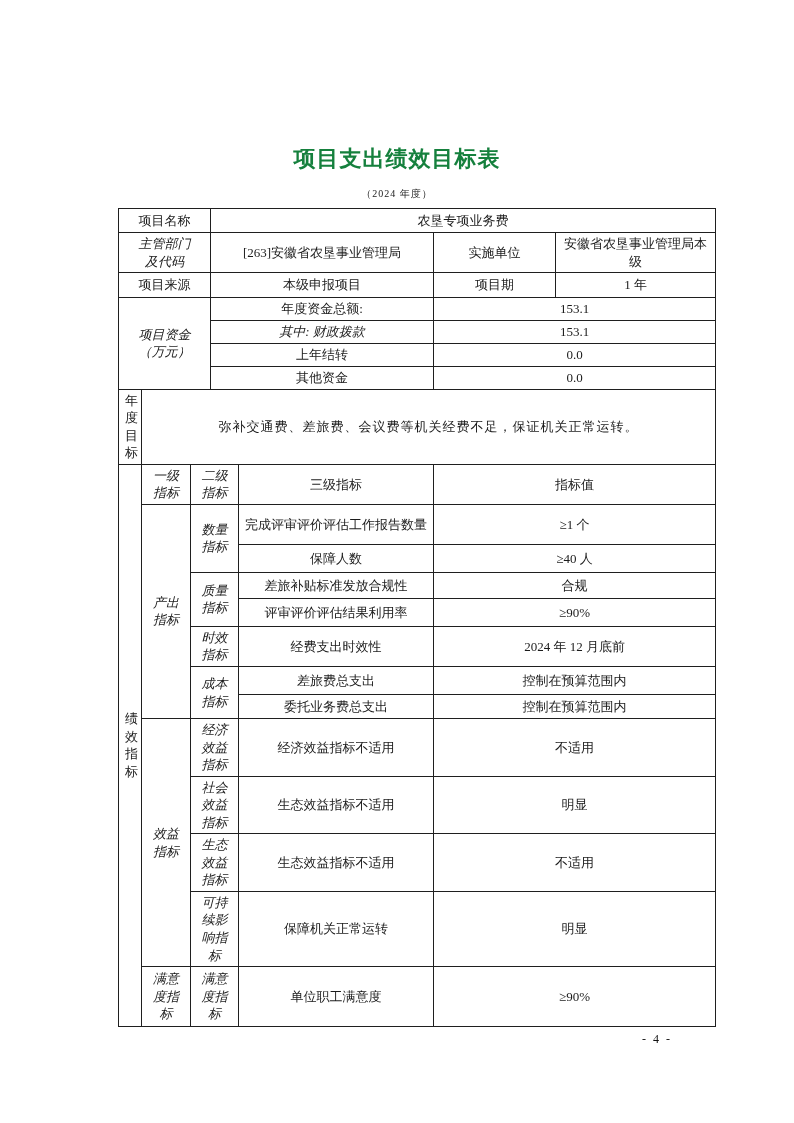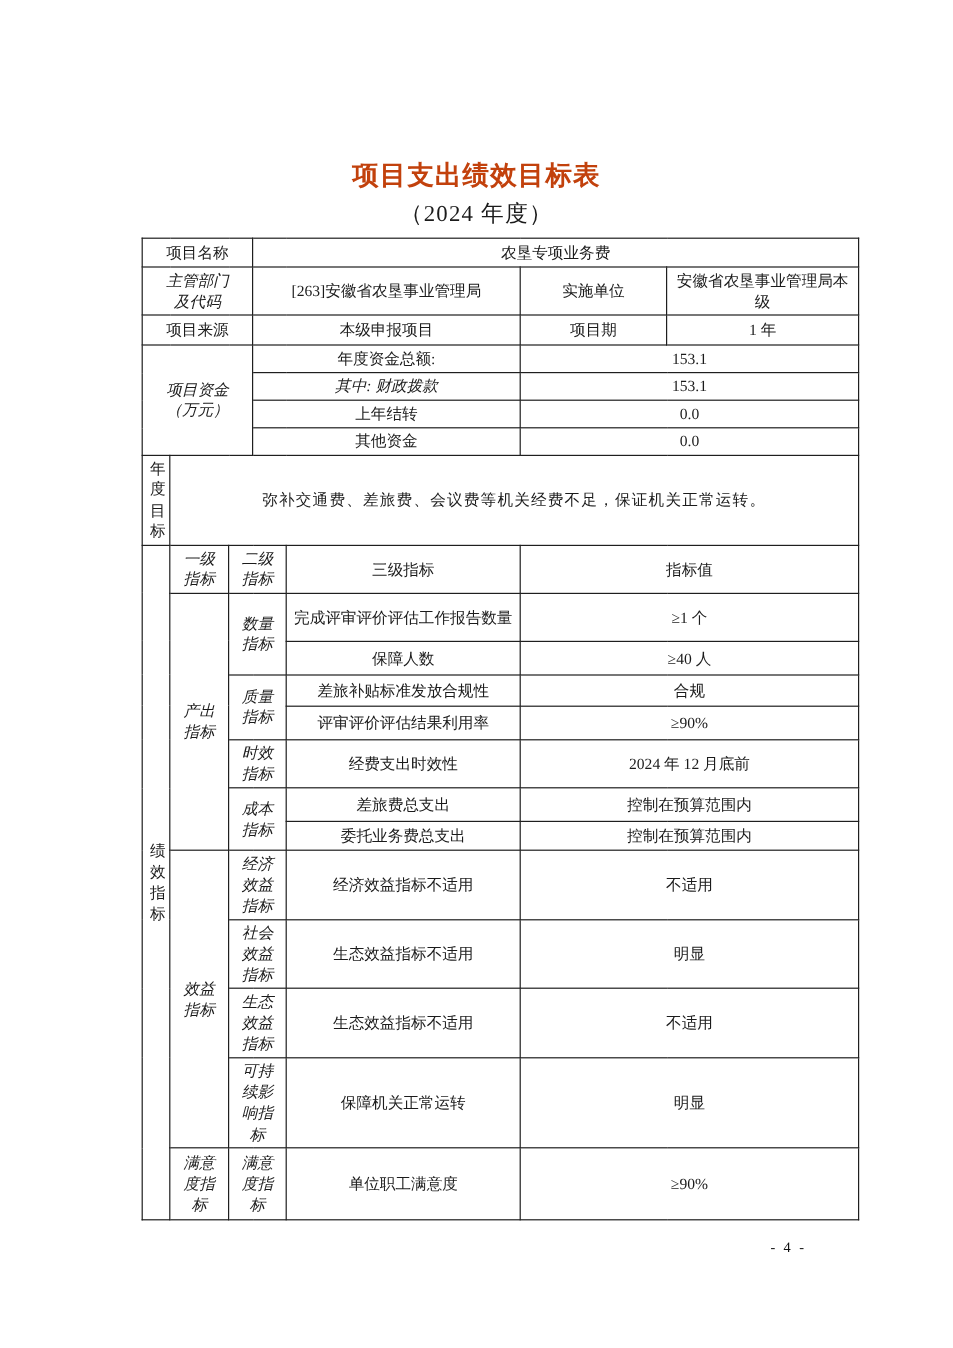--- a/index.html
+++ b/index.html
@@ -5,32 +5,32 @@
   html,body{margin:0;padding:0;background:#ffffff;}
   .page{
     position:relative;
     width:794px;height:1123px;
     background:#ffffff;
     font-family:"Liberation Serif","DejaVu Serif",serif;
     color:#1b1b1b;
     overflow:hidden;
   }
   .doc-title{
-    margin:0;
+    margin:13px;
     padding-top:131px;
     text-align:center;
     font-size:22px;
     font-weight:bold;
     letter-spacing:1px;
-    color:#c2410c;
+    color:#15803d;
   }
   .doc-subtitle{
     margin-top:4px;
     text-align:center;
-    font-size:19px;
+    font-size:10px;
     letter-spacing:1px;
   }
   table.main{
     border-collapse:collapse;
     table-layout:fixed;
     margin-left:118px;
     margin-top:7px;
     width:597px;
     padding-left:25px;
   }

